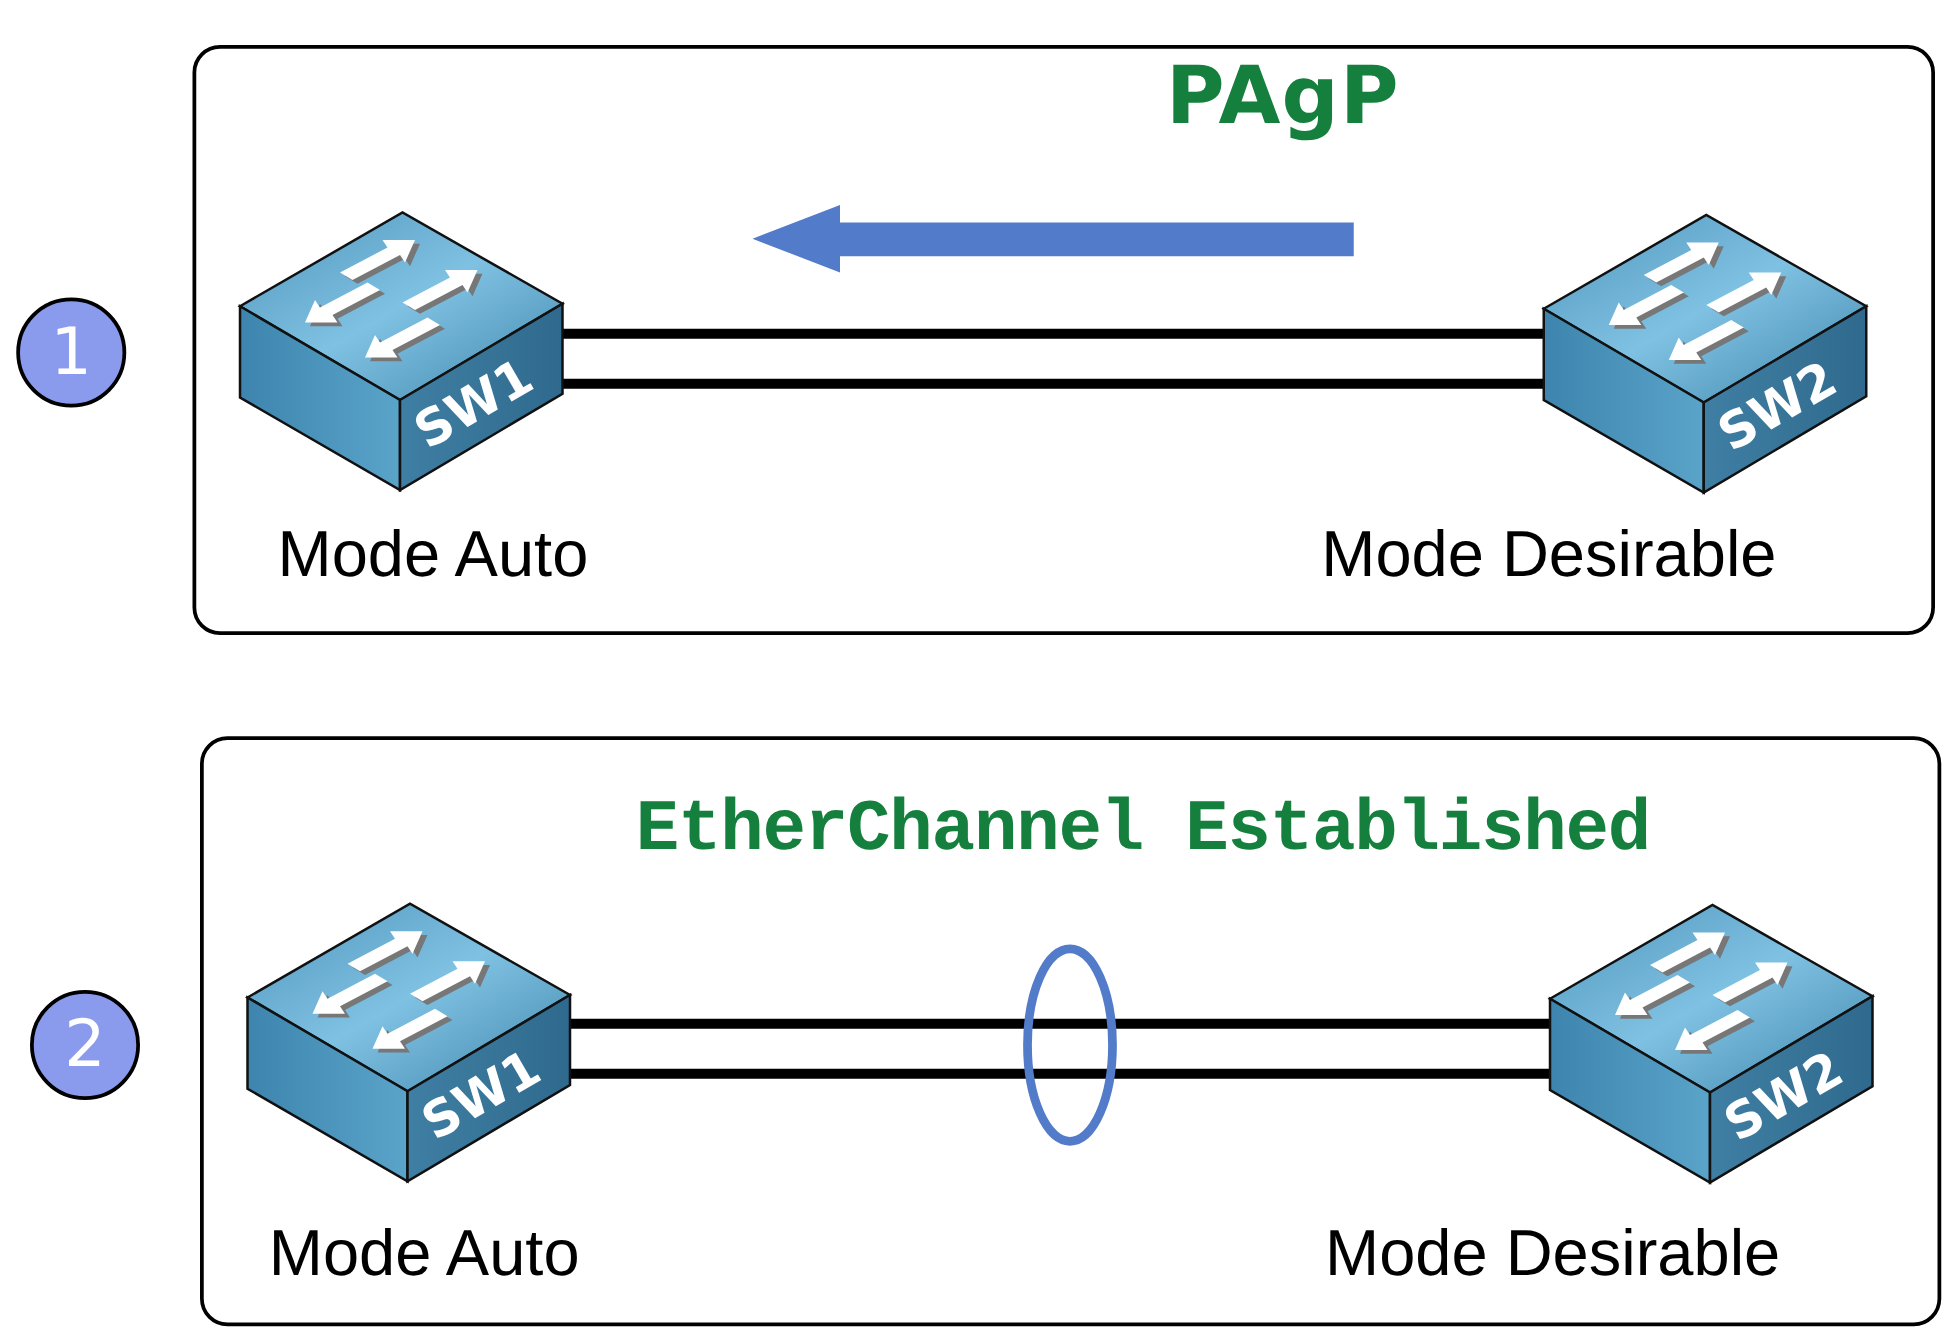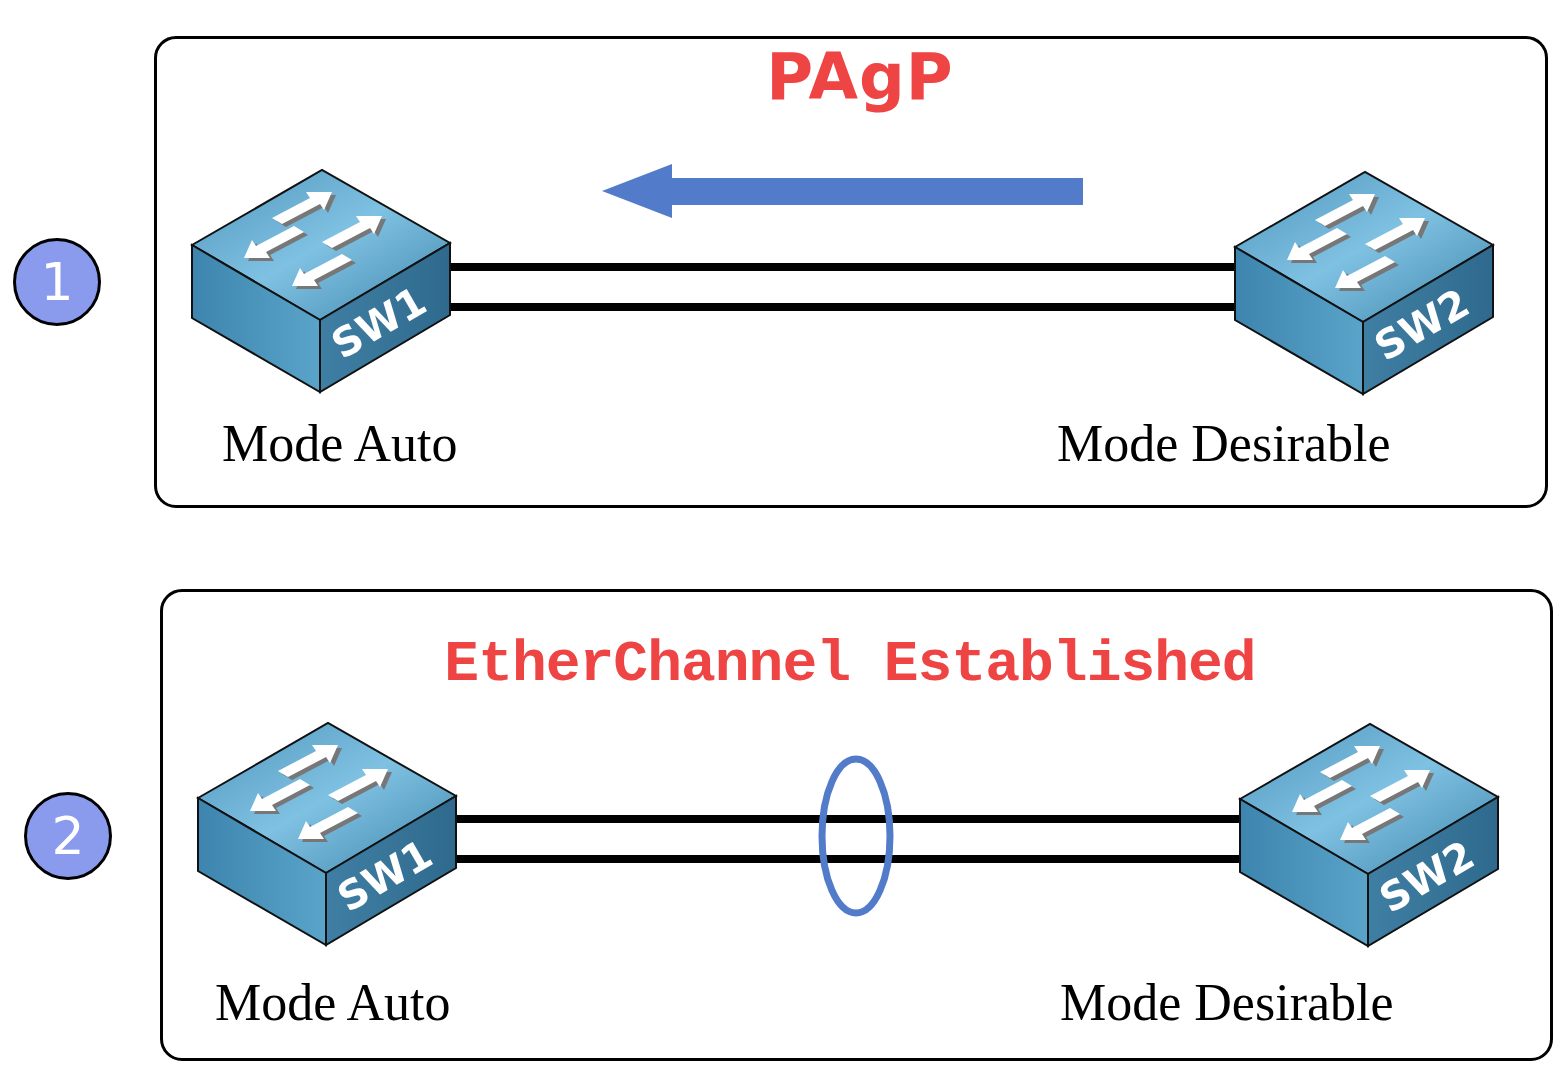--- a/index.html
+++ b/index.html
@@ -4,24 +4,24 @@
 <style>
   html, body { margin:0; padding:0; background:#ffffff; }
   body { width:1555px; height:1075px; position:relative; overflow:hidden; font-family:"DejaVu Sans", sans-serif; }
   .panel { position:absolute; border:3px solid #000; border-radius:22px; box-sizing:border-box; background:#fff; }
   #panel1 { left:154px; top:36px; width:1394px; height:472px; }
   #panel2 { left:160px; top:589px; width:1393px; height:472px; }
   .step { position:absolute; width:88px; height:88px; border-radius:50%; background:#8a9bee; border:3px solid #000; box-sizing:border-box;
           color:#fff; font-family:"DejaVu Sans", sans-serif; font-size:52px; line-height:82px; text-align:center; }
   #step1 { left:13px; top:238px; }
   #step2 { left:24px; top:792px; }
-  .title { position:absolute; color:#ef4444; font-family:"DejaVu Sans", sans-serif; font-weight:bold; text-align:center; white-space:nowrap; }
+  .title { position:absolute; color:#15803d; font-family:"DejaVu Sans", sans-serif; font-weight:bold; text-align:right; white-space:nowrap; }
   #title1 { left:600px; width:520px; top:40px; font-size:64px; letter-spacing:1px; }
   #title2 { left:380px; width:940px; top:632px; font-size:58px; letter-spacing:-1px;font-family:Liberation Mono, monospace; }
-  .label { position:absolute; color:#000; font-family:Liberation Serif, serif; font-size:52px; white-space:nowrap; }
+  .label { position:absolute; color:#000; font-family:Liberation Sans, sans-serif; font-size:52px; white-space:nowrap; }
   svg.overlay { position:absolute; left:0; top:0; }
 </style>
 </head>
 <body>
 
 <div class="panel" id="panel1"></div>
 <div class="panel" id="panel2"></div>
 
 <div class="step" id="step1">1</div>
 <div class="step" id="step2">2</div>

